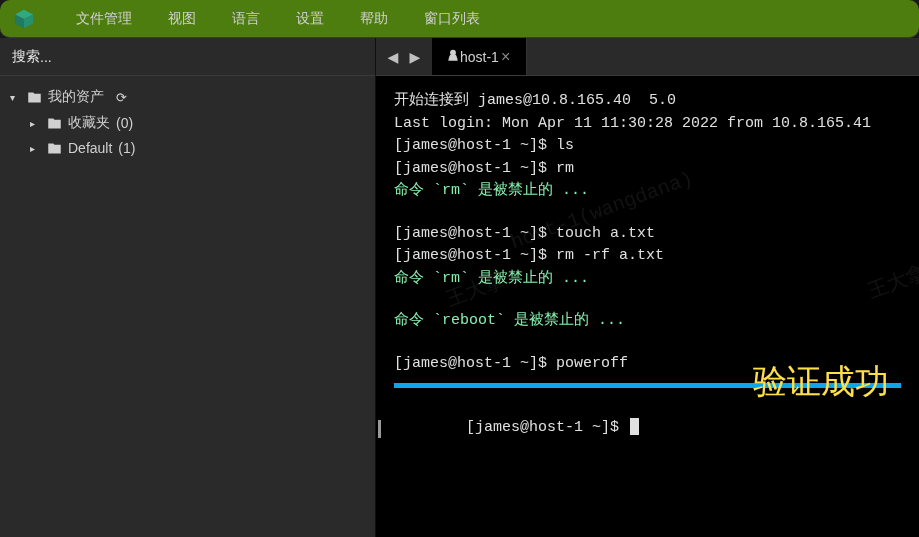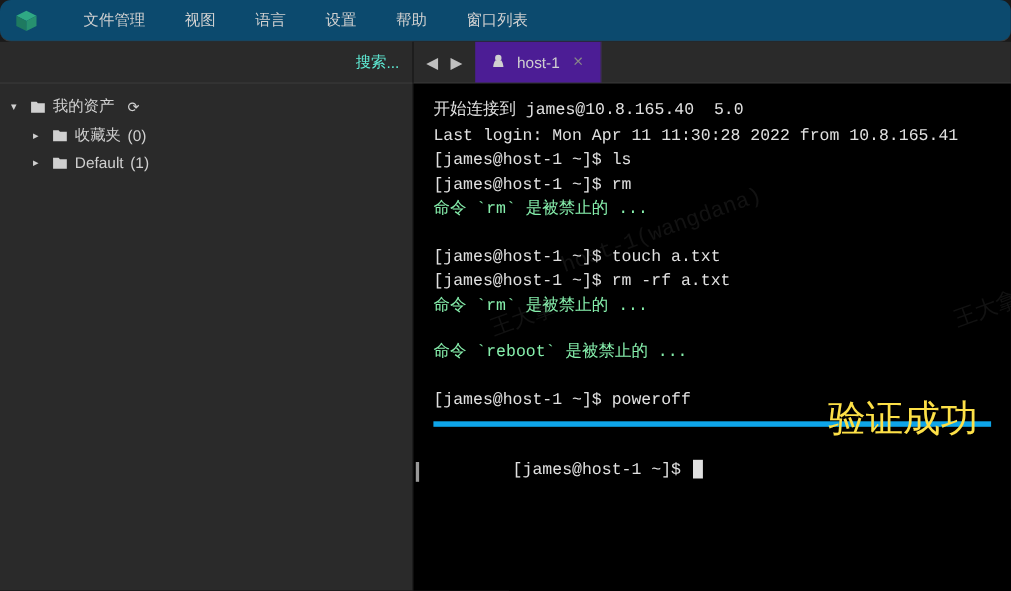--- a/index.html
+++ b/index.html
@@ -8,21 +8,21 @@
       height: 537px;
       background: #1a1a1a;
       font-family: "Microsoft YaHei", Arial, sans-serif;
       color: #c0c0c0;
       overflow: hidden;
       display: flex;
       flex-direction: column;
     }
     .menubar {
       height: 38px;
-      background: #0c4a6e;
+      background: #4d7c0f;
       display: flex;
       align-items: center;
       padding: 0 12px;
       border-bottom: 1px solid #3a3a3a;
       gap: 4px;
       border-radius: 10px;
     }
     .logo {
       width: 24px;
       height: 24px;
@@ -49,22 +49,21 @@
       flex-direction: column;
       border-right: 1px solid #111;
     }
     .search-row {
       height: 38px;
       display: flex;
       align-items: center;
       padding: 0 12px;
       border-bottom: 1px solid #3a3a3a;
       font-size: 14px;
-      color: #5eead4;
-      justify-content: flex-end;
+      color: #e5e5e5;
     }
     .tree {
       padding: 8px 0;
     }
     .tree-item {
       display: flex;
       align-items: center;
       padding: 4px 10px;
       font-size: 14px;
       color: #d0d0d0;
@@ -110,23 +109,22 @@
       display: flex;
       align-items: center;
       justify-content: center;
       cursor: pointer;
       color: #c0c0c0;
       font-size: 14px;
     }
     .tab {
       display: flex;
       align-items: center;
-      background: #4c1d95;
+      background: #000000;
       padding: 0 14px;
-      gap: 10px;
       border-right: 1px solid #333;
       font-size: 14px;
       color: #d0d0d0;
       cursor: pointer;
     }
     .tab .close {
       color: #888;
       font-size: 16px;
       cursor: pointer;
       padding: 0 2px;

